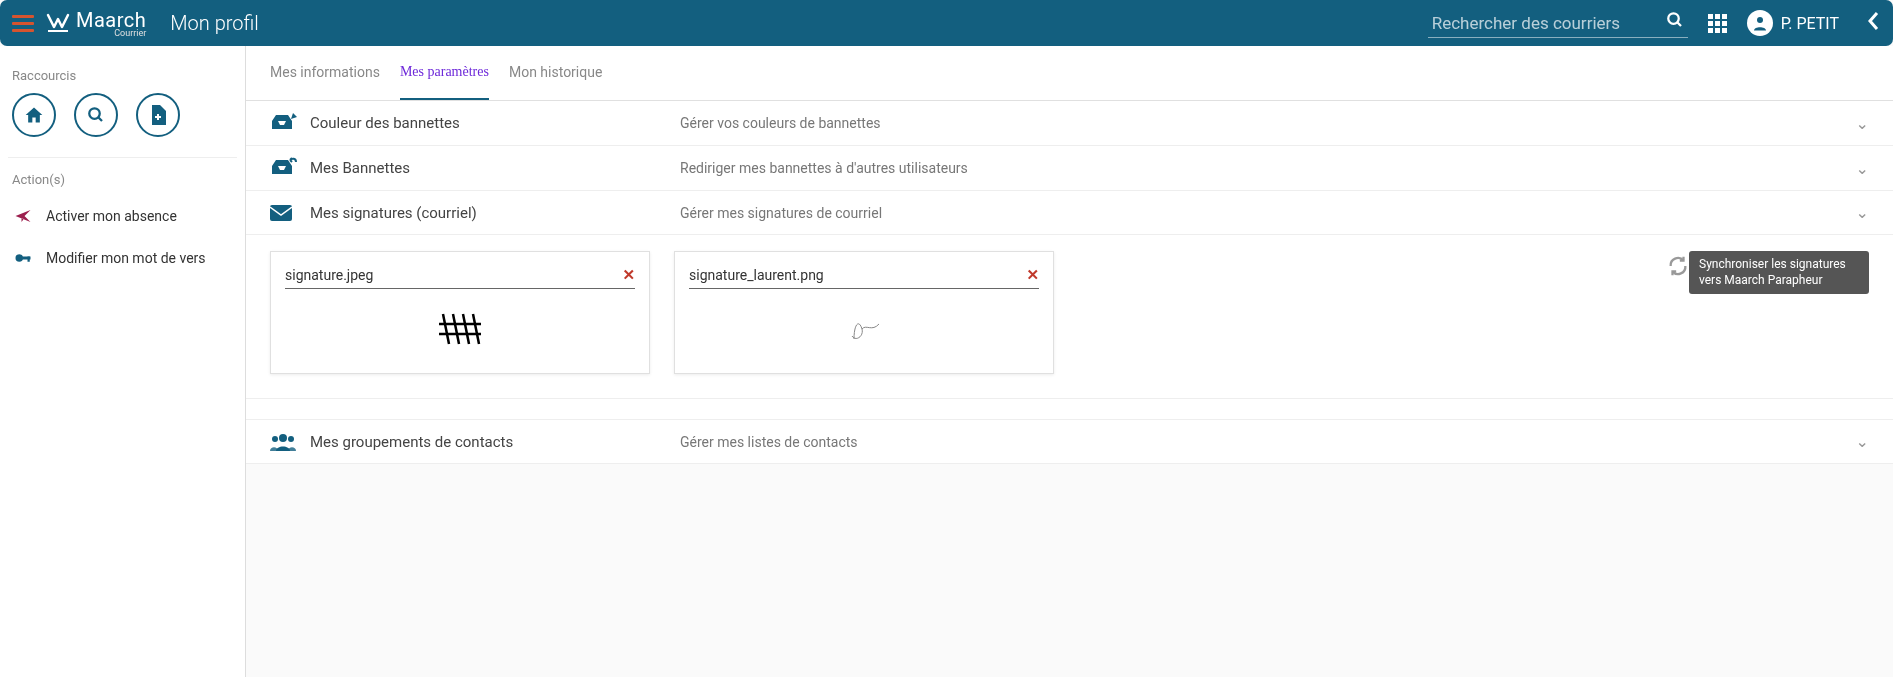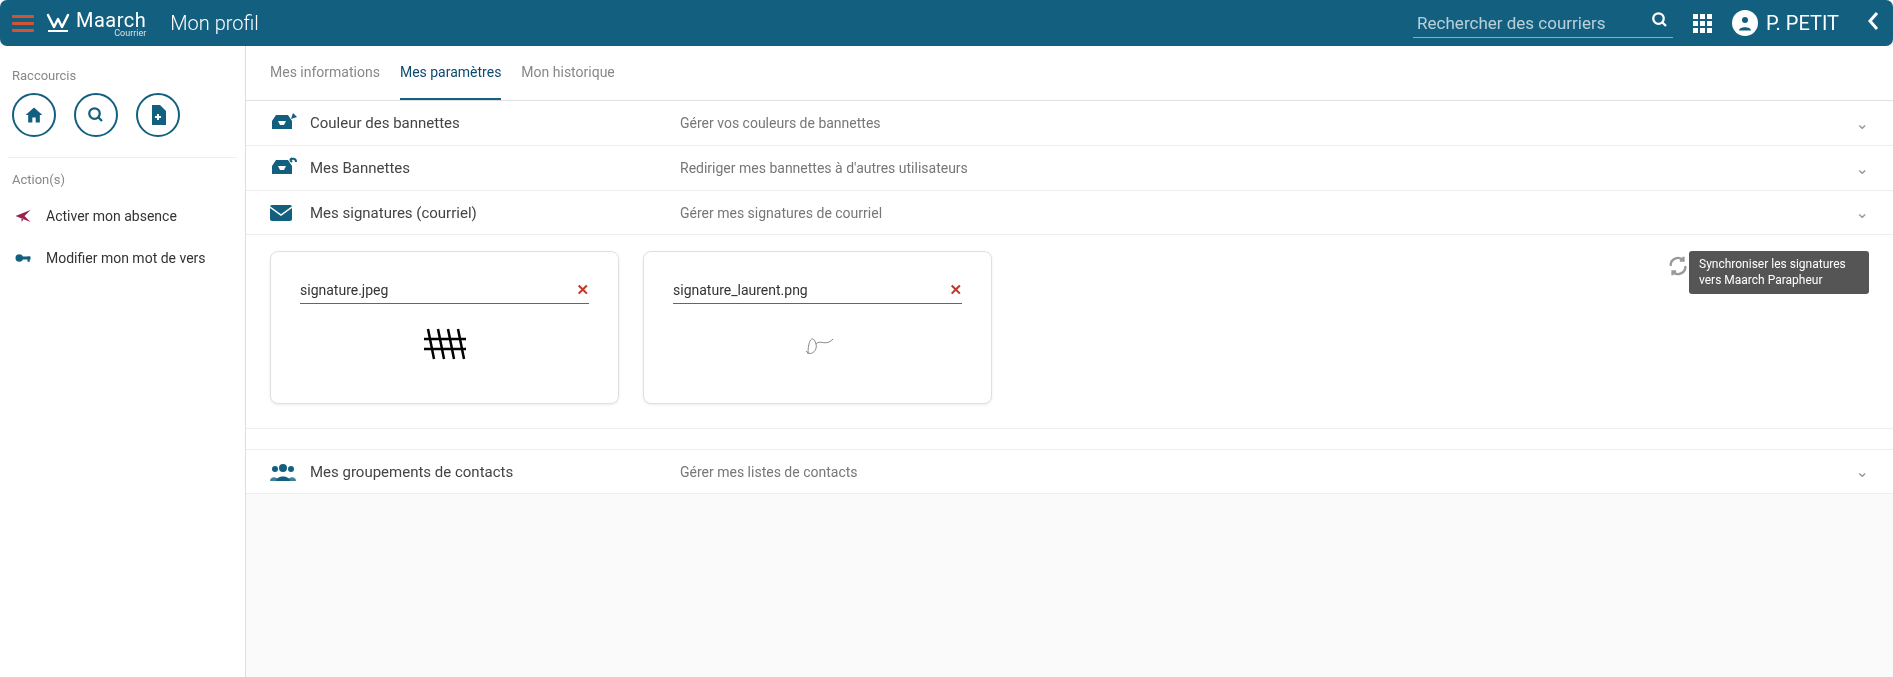--- a/index.html
+++ b/index.html
@@ -206,21 +206,22 @@
     }
     .tab {
       padding: 18px 0;
       color: #888;
       font-size: 14px;
       cursor: pointer;
       border-bottom: 2px solid transparent;
     }
     .tab.active {
       border-bottom: 2px solid #135f7f;
-      color: #0c4a6e;
+      color: #6d28d9;
+      font-family: Liberation Serif, serif;
     }
     .settings-list {
       background: #fff;
     }
     .setting-row {
       display: flex;
       align-items: center;
       padding: 12px 24px;
       border-bottom: 1px solid #eee;
       cursor: pointer;
@@ -264,25 +265,25 @@
       font-weight: 600;
       margin-bottom: 20px;
       cursor: pointer;
     }
     .signatures-row {
       display: flex;
       gap: 24px;
       align-items: flex-start;
     }
     .signature-card {
-      width: 349px;
+      width: 380px;
       border: 1px solid #e0e0e0;
-      border-radius: 8px;
+      border-radius: 0;
       box-shadow: 0 1px 3px rgba(0,0,0,0.08);
-      padding: 29px;
+      padding: 14px;
       background: #fff;
     }
     .signature-header {
       display: flex;
       justify-content: space-between;
       align-items: center;
       border-bottom: 1px solid #666;
       padding-bottom: 4px;
       margin-bottom: 10px;
     }
@@ -371,21 +372,21 @@
         <span></span>
         <span></span>
     </div>
     <div class="user-profile">
       <div class="user-avatar">
         <svg width="18" height="18" viewBox="0 0 24 24">
           <circle cx="12" cy="8" r="4" fill="#135f7f"></circle>
           <path d="M4 22 C4 16 20 16 20 22 Z" fill="#135f7f"></path>
         </svg>
       </div>
-      <span style="font-size:20px;">P. PETIT</span>
+      <span style="font-size:16px;">P. PETIT</span>
     </div>
     <div class="chevron-right">
       <svg width="14" height="20" viewBox="0 0 14 20" fill="none" stroke="#fff" stroke-width="3">
         <polyline points="10,2 3,10 10,18"></polyline>
       </svg>
     </div>
   </div>
 </div>
 
 <div class="main-container">

